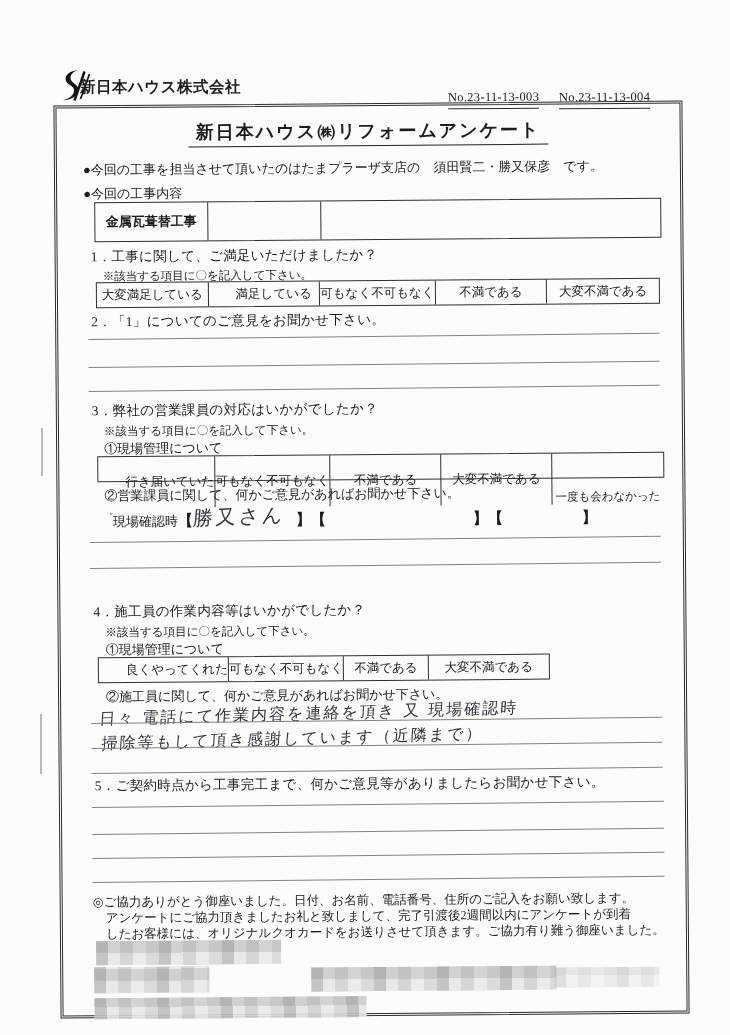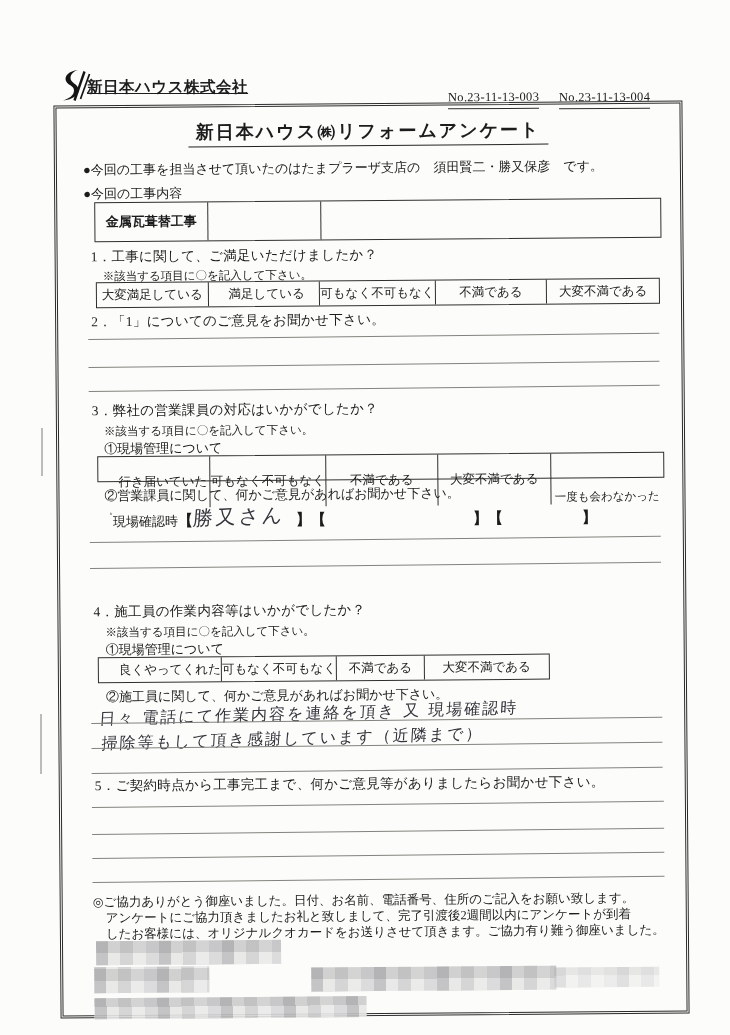--- a/index.html
+++ b/index.html
@@ -4,23 +4,23 @@
 <style>
   * { margin:0; padding:0; box-sizing:border-box; }
   body { background:#e9e9e7; font-family:"Liberation Serif","DejaVu Serif",serif; }
   .page{
     position:relative; width:730px; height:1035px; margin:0 auto;
     background:#fcfcfa; color:#1c1c1c; overflow:hidden;
   }
   
   .hdr-logo{ position:absolute; left:60px; top:69px; }
   .hdr-company{
-    position:absolute; left:87px; top:77px;
+    position:absolute; left:80px; top:77px;
     font-family:"Liberation Sans","DejaVu Sans",sans-serif;
-    font-weight:bold; font-size:15.5px; letter-spacing:.5px;text-decoration:underline;
+    font-weight:bold; font-size:15.5px; letter-spacing:.5px;
   }
   .doc-no{
     position:absolute; top:90px; font-size:12.5px; letter-spacing:.3px;
     border-bottom:1.2px solid #2c2c2c; padding-bottom:3px;
     transform:rotate(-.4deg);
   }
   .doc-no.n1{ left:448px; } .doc-no.n2{ left:559px; }
   
   .frame{
     position:absolute; left:57px; top:103px; width:629px; height:913px;
@@ -37,21 +37,21 @@
   
   .tbl{
     display:grid; border:1.4px solid #2e2e2e; background:transparent;
   }
   .tbl .cell{
     border-right:1.3px solid #2e2e2e; display:flex; align-items:center;
     justify-content:center; font-size:12.5px; white-space:nowrap;
     position:relative; overflow:visible;
   }
   .tbl .cell:last-child{ border-right:none; }
-  .tbl .cell.start{ justify-content:flex-start; padding-left:20px; }
+  .tbl .cell.start{ justify-content:flex-start; padding-left:27px; }
   .work-tbl{ grid-template-columns:repeat(5,1fr); height:40px; }
   .work-tbl .cell{ font-size:13px;font-weight:bold; }
   .opt5{ grid-template-columns:repeat(5,1fr); height:26px; }
   .opt4{ grid-template-columns:1.12fr 1.05fr .97fr 1.38fr; height:26px; }
   .cell.small{ font-size:11.5px;margin-top:36px; }
   
   .q-head{ font-size:13.5px; white-space:nowrap; letter-spacing:.3px; }
   .q-note{ font-size:11.5px; white-space:nowrap; }
   .q-sub{ font-size:13px; white-space:nowrap; }
   

